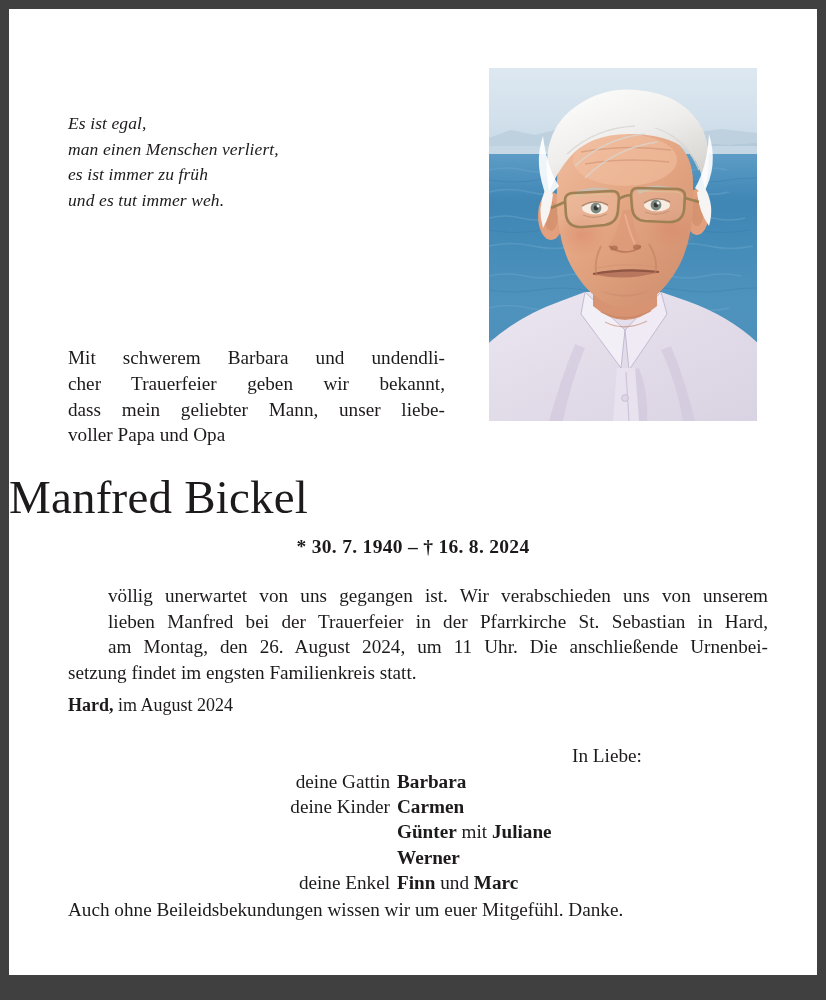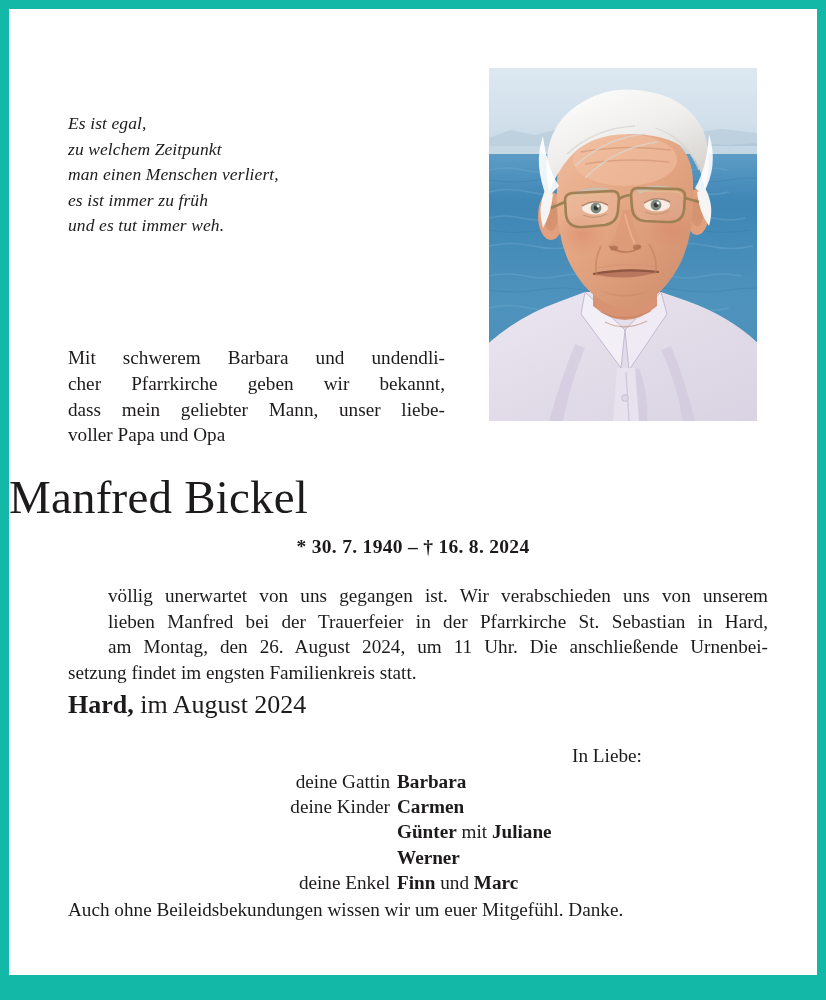--- a/index.html
+++ b/index.html
@@ -13,21 +13,21 @@
     font-family: "Liberation Serif", "DejaVu Serif", serif;
     -webkit-font-smoothing: antialiased;
   }
 
   
   .notice {
     position: relative;
     width: 826px;
     height: 1000px;
     box-sizing: border-box;
-    background: #14b8a6;
+    background: #404040;
     padding: 9px 9px 25px 9px;
   }
   .notice-inner {
     position: relative;
     width: 100%;
     height: 100%;
     background: #ffffff;
     box-sizing: border-box;
     overflow: hidden;
   }
@@ -120,21 +120,21 @@
     text-align: justify;
     text-align-last: justify;
     margin-left: 40px;
   }
 
   
   .place {
     position: absolute;
     left: 59px;
     top: 683px;
-    font-size: 26px;
+    font-size: 18px;
     line-height: 26px;
     color: #1d1a1b;
   }
   .place b { font-weight: bold; }
 
   
   .family {
     position: absolute;
     left: 0;
     top: 734px;
@@ -180,21 +180,20 @@
   }
 </style>
 </head>
 <body>
 
 <div class="notice">
   <div class="notice-inner">
 
     <div class="poem">
       <span class="ln">Es ist egal,</span>
-      <span class="ln">zu welchem Zeitpunkt</span>
       <span class="ln">man einen Menschen verliert,</span>
       <span class="ln">es ist immer zu früh</span>
       <span class="ln">und es tut immer weh.</span>
     </div>
 
     <div class="photo">
       <svg viewBox="0 0 268 353" xmlns="http://www.w3.org/2000/svg">
         <defs>
           <linearGradient id="skyG" x1="0" y1="0" x2="0" y2="1">
             <stop offset="0%" stop-color="#dde8f1"></stop>
@@ -364,21 +363,21 @@
           <g stroke="#bb7a5c" stroke-width="1.3" fill="none" opacity="0.5">
             <path d="M112 244 Q136 256 162 243"></path>
             <path d="M116 254 Q136 264 158 253"></path>
           </g>
         </g>
       </svg>
     </div>
 
     <div class="intro">
       <span class="ln j">Mit schwerem Barbara und undendli-</span>
-      <span class="ln j">cher Pfarrkirche geben wir bekannt,</span>
+      <span class="ln j">cher Trauerfeier geben wir bekannt,</span>
       <span class="ln j">dass mein geliebter Mann, unser liebe-</span>
       <span class="ln">voller Papa und Opa</span>
     </div>
 
     <div class="name">Manfred Bickel</div>
 
     <div class="dates">* 30. 7. 1940 – † 16. 8. 2024</div>
 
     <div class="body-text">
       <span class="ln j">völlig unerwartet von uns gegangen ist. Wir verabschieden uns von unserem</span>

